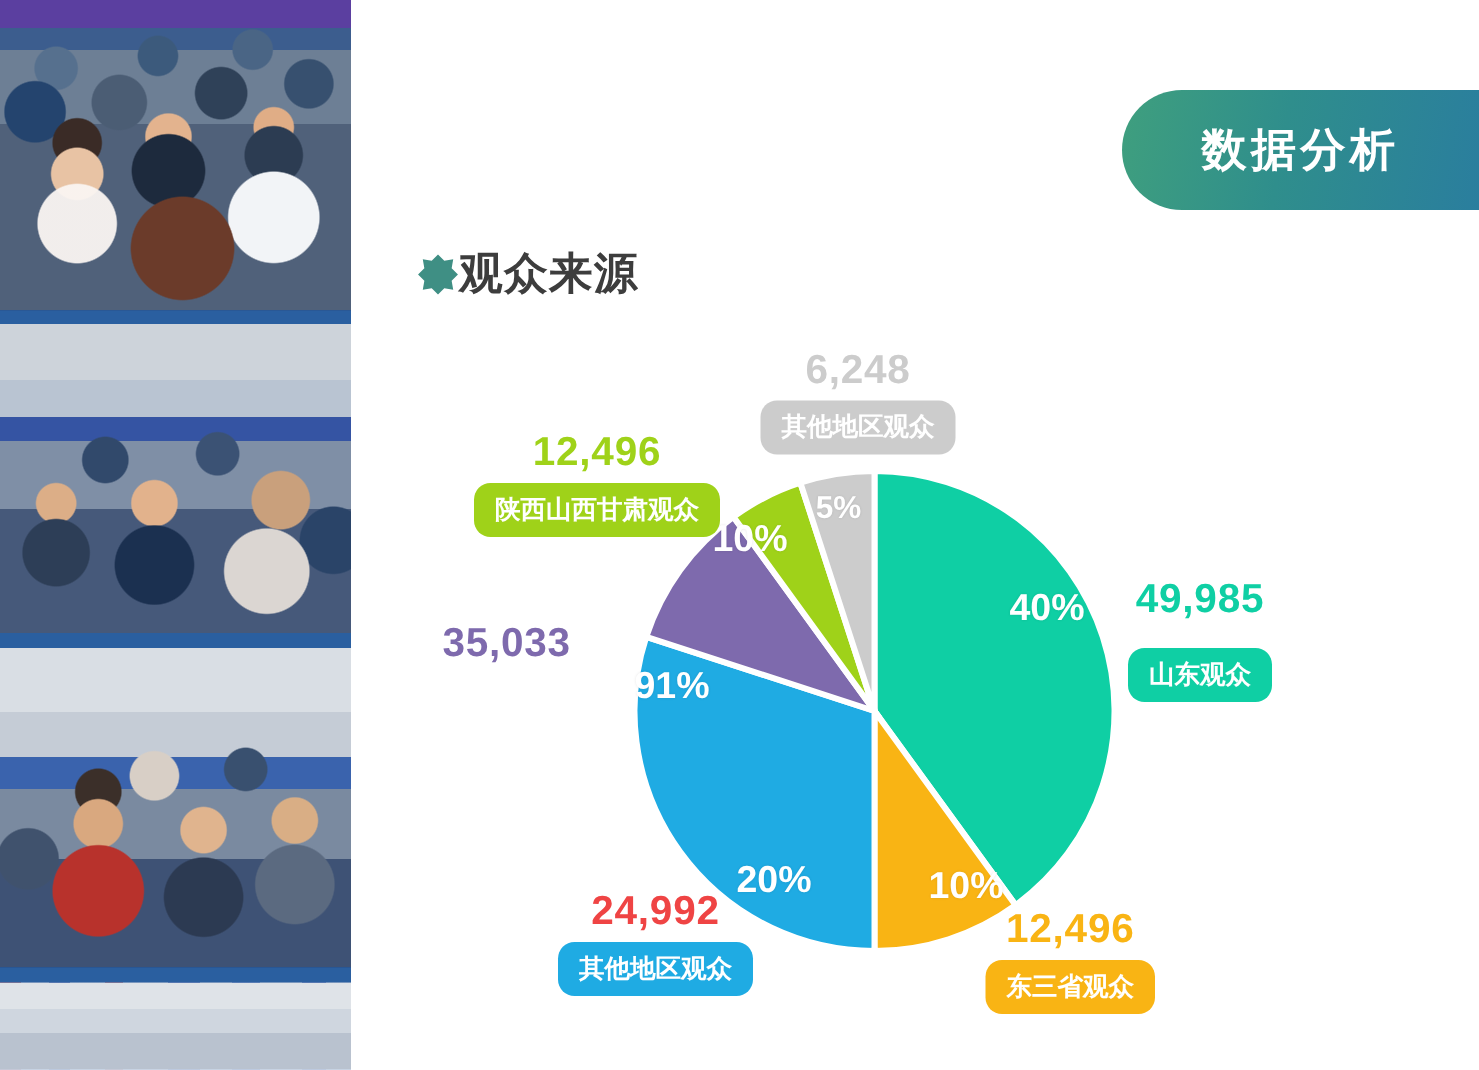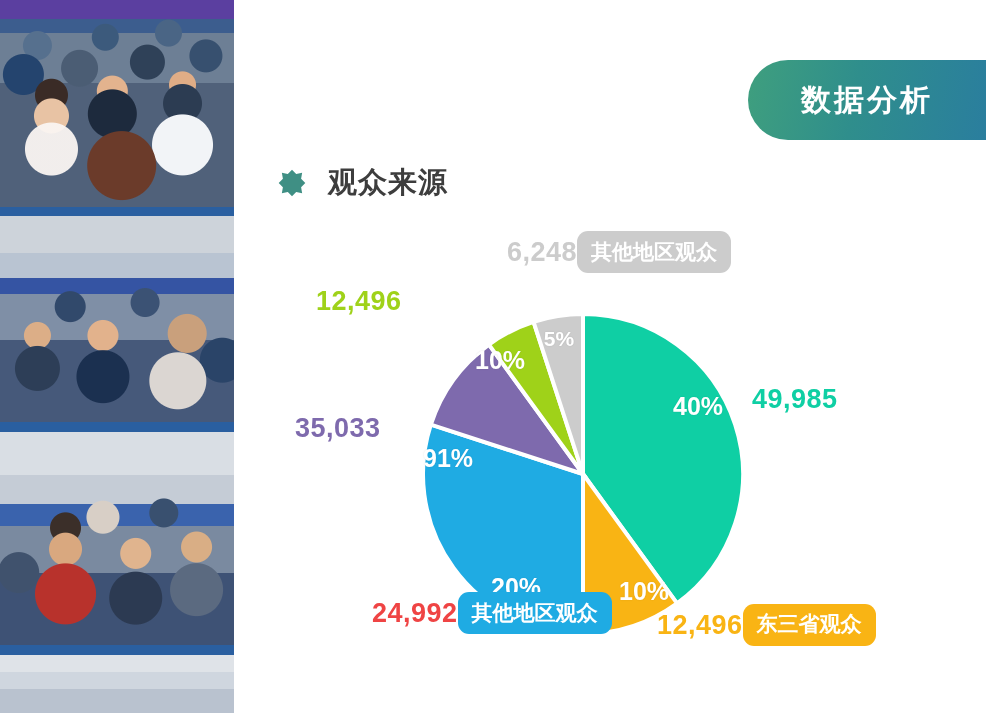--- a/index.html
+++ b/index.html
@@ -88,44 +88,44 @@
     background: linear-gradient(100deg, #3f9f7e 0%, #2f8e8c 45%, #2a7e9e 100%);
     display: flex; align-items: center; justify-content: center;
   }
   #header-badge .badge-text {
     color: #ffffff; font-size: 30px; font-weight: bold; letter-spacing: 3px;
   }
 
   
   #section-title {
     position: absolute; left: 278px; top: 163px;
-    display: flex; align-items: center; gap: 22px;
+    display: flex; align-items: center; gap: 0;
   }
   .star-icon { width: 28px; height: 28px; display: block; }
   #section-title .title-text {
     color: #3d3d3d; font-size: 29px; font-weight: bold; letter-spacing: 1px;
   }
 
   
   #pie-chart { position: absolute; left: 404px; top: 295px; width: 358px; height: 358px; }
   .slice-pct {
     position: absolute; color: #ffffff; font-size: 25px; font-weight: bold;
     text-shadow: 0 0 2px rgba(0,0,0,.10);
     transform: translate(-50%, -50%); white-space: nowrap;
   }
   .slice-pct.small { font-size: 21px; }
 
   
-  .callout { position: absolute; display: flex; flex-direction: row; align-items: flex-end; }
+  .callout { position: absolute; display: flex; flex-direction: column; align-items: center; }
   .callout .value {
     font-size: 27px; font-weight: bold; letter-spacing: .5px; margin-bottom: 5px;
     white-space: nowrap;
   }
   .callout .pill {
-    color: #ffffff; font-size: 21px; font-weight: bold;
+    color: #ffffff; font-size: 17px; font-weight: bold;
     padding: 7px 14px; border-radius: 11px; text-align: center;
     line-height: 1.32; white-space: pre-line;
   }
 
   #callout-shandong { left: 752px; top: 384px; gap: 12px; }
   #callout-dongsan  { left: 657px; top: 604px; }
   #callout-henan    { left: 372px; top: 592px; }
   #callout-anhui    { left: 295px; top: 413px; }
   #callout-shaanxi  { left: 316px; top: 286px; }
   #callout-other    { left: 507px; top: 231px; }
@@ -188,38 +188,40 @@
     <span class="slice-pct" style="left:294px; top:111px;">40%</span>
     <span class="slice-pct" style="left:240px; top:296px;">10%</span>
     <span class="slice-pct" style="left:112px; top:292px;">20%</span>
     <span class="slice-pct" style="left:44px; top:163px;">91%</span>
     <span class="slice-pct" style="left:96px; top:65px;">10%</span>
     <span class="slice-pct small" style="left:155px; top:44px;">5%</span>
   </div>
 
   <div class="callout" id="callout-shandong">
     <span class="value" style="color:#0fcfa4;">49,985</span>
+    <span class="pill" style="background:#0fcfa4;">山东观众</span>
   </div>
 
   <div class="callout" id="callout-dongsan">
     <span class="value" style="color:#f9b414;">12,496</span>
     <span class="pill" style="background:#f9b414;font-family:Liberation Serif, serif;">东三省观众</span>
   </div>
 
   <div class="callout" id="callout-henan">
     <span class="value" style="color:#ef4444;">24,992</span>
     <span class="pill" style="background:#1fabe3;">其他地区观众</span>
   </div>
 
   <div class="callout" id="callout-anhui">
     <span class="value" style="color:#7e6aad;">35,033</span>
   </div>
 
   <div class="callout" id="callout-shaanxi">
     <span class="value" style="color:#9fd219;">12,496</span>
+    <span class="pill" style="background:#9fd219;">陕西山西甘肃观众</span>
   </div>
 
   <div class="callout" id="callout-other">
     <span class="value" style="color:#cccccc;">6,248</span>
     <span class="pill" style="background:#cccccc;">其他地区观众</span>
   </div>
 
 </div>
 
 </body></html>

